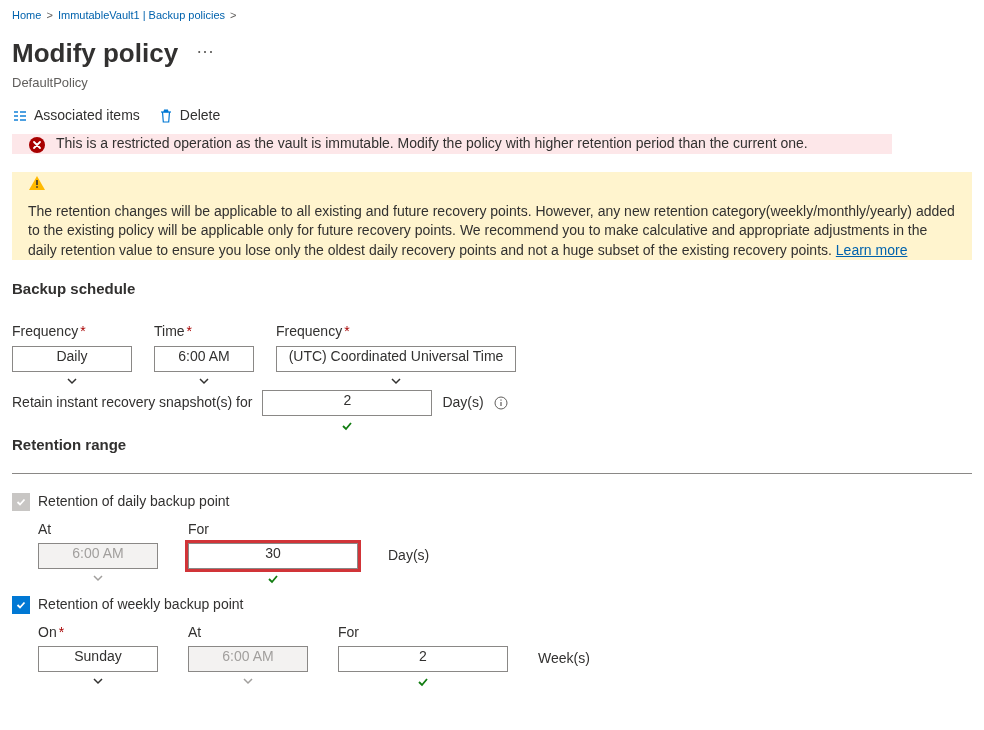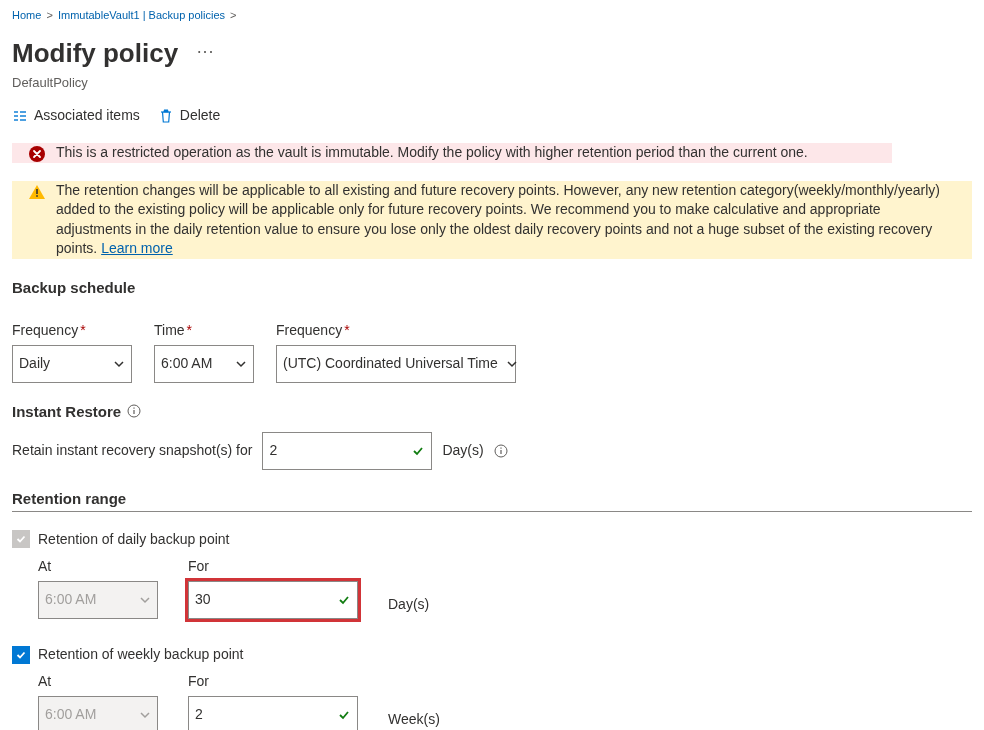--- a/index.html
+++ b/index.html
@@ -28,45 +28,46 @@
     line-height:1.4;
   }
   a{color:var(--link);text-decoration:none;}
   .breadcrumb{font-size:11px;color:var(--muted);}
   .breadcrumb a{color:var(--link);}
   .crumb-sep{color:var(--muted);margin:0 2px;}
   .title-row{display:flex;align-items:center;gap:12px;margin-top:8px;}
   h1{font-size:26px;font-weight:600;margin:4px 0 0 0;}
   .more-btn{font-size:18px;color:var(--muted);padding:2px 6px;cursor:pointer;}
   .subtitle{font-size:13px;color:var(--muted);margin:2px 0 14px 0;}
-  .cmdbar{display:flex;gap:18px;align-items:center;margin-bottom:17px;}
+  .cmdbar{display:flex;gap:18px;align-items:center;margin-bottom:8px;}
   .cmdbar-item{display:flex;align-items:center;gap:6px;color:var(--text);font-size:14px;cursor:pointer;}
   .cmdbar-item svg{flex-shrink:0;}
   .banner{display:flex;align-items:flex-start;gap:10px;padding:0 16px;margin:0 0 18px 0;font-size:14px;}
   .banner.error{background:var(--error-bg);}
-  .banner.warn{background:var(--warn-bg);}
+  .banner.warn{background:var(--warn-bg);flex-direction:column;}
   .banner-icon{flex-shrink:0;margin-top:2px;}
   .banner-text{flex:1;}
   .banner.error{color:#323130;width:880px;}
   .banner.warn{color:#323130;}
   .learn-link{color:var(--link);text-decoration:underline;}
   .section-header{font-size:15px;font-weight:600;margin:18px 0 10px 0;}
-  .hr-underline{border-bottom:1px solid var(--border);padding-bottom:2px;margin-bottom:18px;}
+  .hr-underline{border-bottom:1px solid var(--border);padding-bottom:18px;margin-bottom:18px;}
   .field-row{display:flex;gap:22px;align-items:flex-start;margin-top:23px;}
   .field{display:flex;flex-direction:column;gap:4px;}
   .field-label{font-size:14px;color:var(--text);}
   .req{color:#a80000;margin-left:2px;}
   .select, .input{
     border:1px solid var(--border);
     background:#fff;
-    height:38px;
+    height:26px;
     font-size:14px;
     padding:0 6px;
     display:flex;align-items:center;justify-content:space-between;
     gap:8px;
+    flex-direction:column;
   }
   .select{cursor:pointer;}
   .select.disabled, .input.disabled{
     background:var(--bg-disabled);
     color:#a19f9d;
   }
   .chev{flex-shrink:0;}
   .valid-check{flex-shrink:0;color:var(--check);}
   .inline-row{display:flex;align-items:center;gap:10px;margin-top:4px;}
   .info-icon{color:var(--muted);}
@@ -171,28 +172,20 @@
     <div class="select">
       <span class="nowrap">(UTC) Coordinated Universal Time</span>
       <svg class="chev" width="12" height="12" viewBox="0 0 12 12">
           <path d="M2 4l4 4 4-4" fill="none" stroke="#323130" stroke-width="1.5"></path>
         </svg>
     </div>
   </div>
 </div>
 
 <div class="block">
-  <div class="section-header" style="display:flex;align-items:center;gap:6px;">
-    <span>Instant Restore</span>
-    <svg width="14" height="14" viewBox="0 0 14 14" class="info-icon">
-        <circle cx="7" cy="7" r="6" fill="none" stroke="#605e5c" stroke-width="1"></circle>
-        <rect x="6.4" y="6" width="1.2" height="4" fill="#605e5c"></rect>
-        <rect x="6.4" y="3.5" width="1.2" height="1.2" fill="#605e5c"></rect>
-      </svg>
-  </div>
   <div class="inline-row">
     <span>Retain instant recovery snapshot(s) for</span>
     <div class="input" style="width:170px;">
       <span>2</span>
       <svg class="valid-check" width="14" height="14" viewBox="0 0 14 14">
           <path d="M3 7l3 3 5-6" fill="none" stroke="#107c10" stroke-width="1.8"></path>
         </svg>
     </div>
     <span>Day(s)</span>
     <svg width="14" height="14" viewBox="0 0 14 14" class="info-icon">
@@ -239,20 +232,29 @@
   <div class="checkbox-row" style="margin-top:26px;">
     <div class="checkbox checked">
       <svg width="12" height="12" viewBox="0 0 12 12">
           <path d="M2.5 6l2.5 2.5 4.5-5" fill="none" stroke="#fff" stroke-width="1.8"></path>
         </svg>
     </div>
     <span>Retention of weekly backup point</span>
   </div>
   <div class="sub-row">
     <div class="subfield" style="width:120px;">
+      <div class="field-label"><span>On</span><span class="req">*</span></div>
+      <div class="select">
+        <span>Sunday</span>
+        <svg class="chev" width="12" height="12" viewBox="0 0 12 12">
+            <path d="M2 4l4 4 4-4" fill="none" stroke="#323130" stroke-width="1.5"></path>
+          </svg>
+      </div>
+    </div>
+    <div class="subfield" style="width:120px;">
       <div class="field-label">At</div>
       <div class="select disabled">
         <span>6:00 AM</span>
         <svg class="chev" width="12" height="12" viewBox="0 0 12 12">
             <path d="M2 4l4 4 4-4" fill="none" stroke="#a19f9d" stroke-width="1.5"></path>
           </svg>
       </div>
     </div>
     <div class="subfield" style="width:170px;">
       <div class="field-label">For</div>

